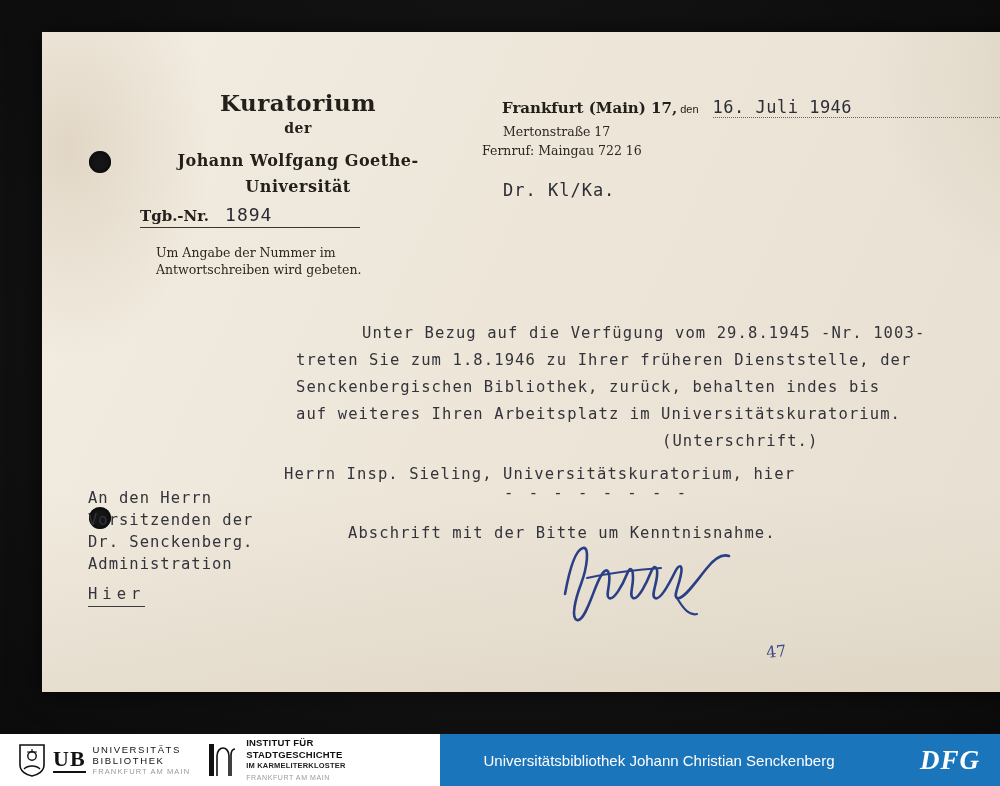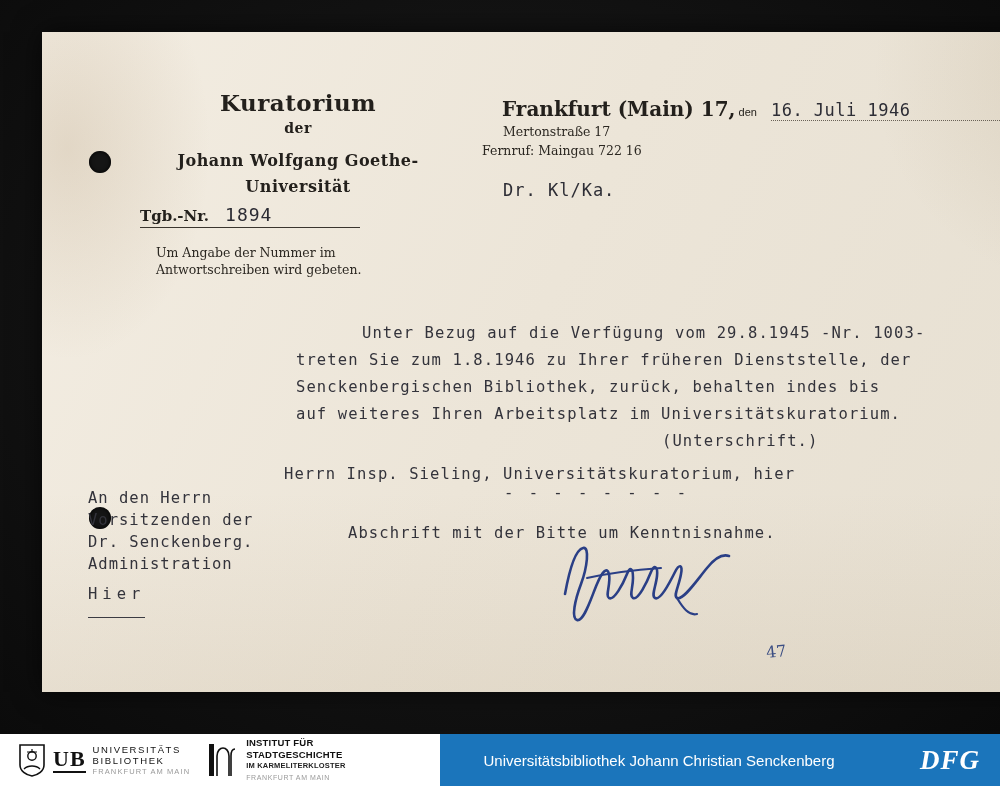--- a/index.html
+++ b/index.html
@@ -179,21 +179,21 @@
     position: absolute;
     left: 460px;
     top: 65px;
     width: 500px;
     display: flex;
     align-items: baseline;
   }
   #place-label {
     font-family: "DejaVu Serif", serif;
     font-weight: bold;
-    font-size: 20px;
+    font-size: 15px;
     color: #23201c;
     white-space: nowrap;
   }
   #den-label {
     font-family: Liberation Sans, sans-serif;
     font-size: 11px;
     color: #23201c;
     margin-left: 3px;
   }
   #date-value {
@@ -293,21 +293,21 @@
     font-size: 15.5px;
     line-height: 22px;
     letter-spacing: 1px;
     color: #33333b;
   }
   #addressee-hier {
     margin-top: 8px;
     letter-spacing: 5px;
     border-bottom: 1px solid #3b3b42;
     display: inline-block;
-    padding-bottom: 12px;
+    padding-bottom: 1px;
   }
 
   
   #handwritten-signature {
     position: absolute;
     left: 515px;
     top: 500px;
     width: 200px;
     height: 100px;
   }

